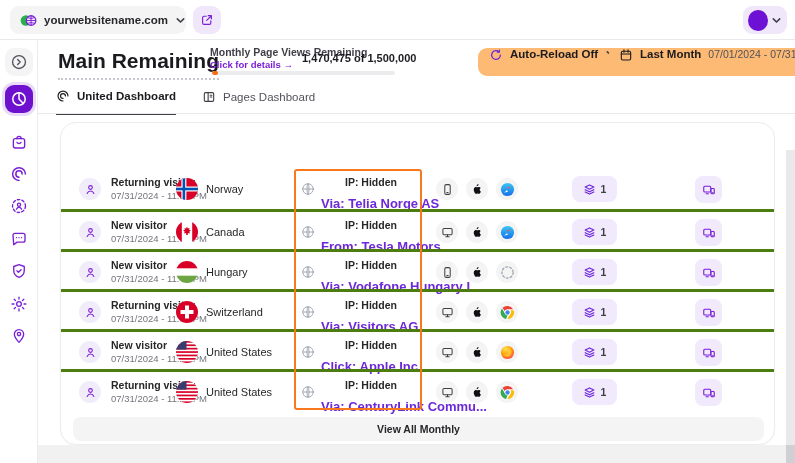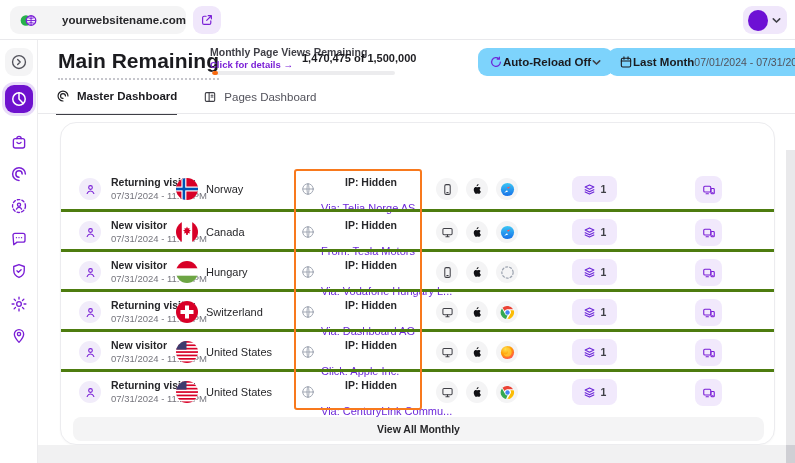--- a/index.html
+++ b/index.html
@@ -2,21 +2,21 @@
 <html><head>
 <meta charset="utf-8">
 <style>
   * { margin:0; padding:0; box-sizing:border-box; }
   html,body { width:795px; height:463px; font-family:"Liberation Sans", sans-serif; background:#fff; }
   .app { position:relative; width:795px; height:463px; overflow:hidden; background:#fff; }
   svg { display:block; width:100%; height:100%; }
 
   
   .topbar { position:absolute; left:0; top:0; width:795px; height:40px; background:#fff; border-bottom:1px solid #e9e9ec; z-index:5; }
-  .site-select { position:absolute; left:10px; top:6px; width:176px; height:28px; background:#f4f4f5; border-radius:9px; display:flex; align-items:center; gap:25px; padding:0 10px; cursor:pointer; }
+  .site-select { position:absolute; left:10px; top:6px; width:176px; height:28px; background:#f4f4f5; border-radius:9px; display:flex; align-items:center; gap:7px; padding:0 10px; cursor:pointer; }
   .site-select .fav { width:17px; height:17px; flex:0 0 auto; }
   .site-select .name { font-size:11.5px; font-weight:700; color:#27272a; flex:1; }
   .chev { width:11px; height:11px; color:#3f3f46; flex:0 0 auto; }
   .ext-btn { position:absolute; left:193px; top:6px; width:28px; height:28px; background:#f0e7fb; border-radius:9px; display:flex; align-items:center; justify-content:center; cursor:pointer; }
   .ext-btn .ic { width:14px; height:14px; color:#7a1fd6; }
   .avatar-menu { position:absolute; right:8px; top:6px; width:44px; height:28px; background:#f0e7fb; border-radius:9px; display:flex; align-items:center; gap:3px; padding:0 5px; cursor:pointer; }
   .avatar-dot { width:21px; height:21px; border-radius:50%; background:#6d11d4; }
 
   
   .sidebar { position:absolute; left:0; top:40px; width:38px; height:423px; background:#fff; border-right:1px solid #ececee; z-index:4; }
@@ -31,21 +31,21 @@
   .main { position:absolute; left:38px; top:40px; width:757px; height:423px; background:#fff; }
   .page-title { position:absolute; left:20px; top:9px; font-size:21px; font-weight:700; color:#1b1b1f; border-bottom:2px dotted #c6c6cc; padding-bottom:5px; }
 
   .quota { position:absolute; left:172px; top:6px; width:192px; }
   .quota-label { font-size:10.5px; font-weight:600; color:#3f3f46; }
   .quota-link { font-size:9.5px; font-weight:700; color:#7a1fd6; margin-top:1px; cursor:pointer; }
   .quota-bar { position:absolute; left:2px; top:25px; width:183px; height:4px; border-radius:2px; background:#ececee; overflow:hidden; }
   .quota-fill { height:100%; background:#f86a10; border-radius:2px; }
   .quota-usage { position:absolute; left:264px; top:12px; width:150px; font-size:11px; font-weight:700; color:#1b1b1f; white-space:nowrap; }
 
-  .pill { position:absolute; top:8px; height:28px; background:#7dd3fc; border-radius:9px; display:flex; align-items:center; padding:0 11px; cursor:pointer; }
+  .pill { position:absolute; top:8px; height:28px; background:#fdba74; border-radius:9px; display:flex; gap:7px; padding:0 11px; cursor:pointer; }
   .pill .ic { width:14px; height:14px; }
   .pill .lbl { font-size:11.5px; font-weight:600; color:#1b1b1f; white-space:nowrap; }
   .pill .sub { font-size:10.5px; font-weight:500; color:#52525b; white-space:nowrap; }
   .pill-reload { left:440px; }
   .pill-reload .ic { color:#6d28d9; }
   .pill-date { left:570px; }
   .pill-date .ic { color:#1b1b1f; }
 
   .tabs { position:absolute; left:18px; top:49px; display:flex; gap:26px; }
   .tab { display:flex; align-items:center; gap:7px; padding-bottom:10px; cursor:pointer; }
@@ -71,21 +71,21 @@
   .p-ic .in { color:#7a1fd6; }
   .vt { position:absolute; left:50px; top:7px; }
   .vt-type { font-size:10.5px; font-weight:700; color:#27272a; }
   .vt-date { font-size:9.5px; color:#74747c; margin-top:2px; }
   .fl-ic { left:115px; }
   .fl-ic svg { width:22px; height:22px; }
   .country { position:absolute; left:145px; top:14px; font-size:11px; font-weight:500; color:#27272a; }
   .globe { position:absolute; left:240px; top:13px; width:14px; height:14px; color:#9ca3af; }
   .ipcell { position:absolute; left:260px; top:7px; }
   .ip { font-size:10.5px; font-weight:600; color:#27272a;margin-left:24px; }
-  .src { font-size:11px; font-weight:400; color:#6d28d9; margin-top:14px; cursor:pointer; white-space:nowrap; }
+  .src { font-size:13px; font-weight:700; color:#6d28d9; margin-top:8px; cursor:pointer; white-space:nowrap; }
   .d-ic { left:375px; } .d-ic .in { color:#3f3f46; }
   .o-ic { left:405px; } .o-ic .in { color:#101014; }
   .b-ic { left:435px; } .b-ic .in { width:15px; height:15px; }
   .visits { position:absolute; left:511px; top:7px; width:45px; height:26px; background:#f1e9fc; border-radius:8px; display:flex; align-items:center; justify-content:center; gap:5px; cursor:pointer; }
   .visits .ic { width:13px; height:13px; color:#6d28d9; }
   .visits .vnum { font-size:10.5px; font-weight:700; color:#3f3f46; }
   .cmp { position:absolute; left:634px; top:7px; width:27px; height:27px; background:#f1e9fc; border-radius:8px; display:flex; align-items:center; justify-content:center; cursor:pointer; }
   .cmp .ic { width:14px; height:14px; color:#7a1fd6; }
 
   .hl-box { position:absolute; left:233px; top:46px; width:128px; height:241px; border:2.5px solid #f8791d; border-radius:3px; pointer-events:none; z-index:3; }
@@ -248,21 +248,21 @@
     </div>
 
     <div class="tabs">
       <div class="tab active">
         <span class="ic">
             <svg viewBox="0 0 24 24" fill="none" stroke="currentColor" stroke-linecap="round" stroke-linejoin="round" stroke-width="2">
               <path d="M20.5 12a8.5 8.5 0 1 0-8.5 8.5"></path>
               <path d="M16.2 12A4.2 4.2 0 1 0 12 16.2"></path>
             </svg>
           </span>
-        <span class="lbl">Master Dashboard</span>
+        <span class="lbl">United Dashboard</span>
       </div>
       <div class="tab">
         <span class="ic">
             <svg viewBox="0 0 24 24" fill="none" stroke="currentColor" stroke-linecap="round" stroke-linejoin="round" stroke-width="1.9">
               <rect x="4" y="4.5" width="16" height="15" rx="2"></rect>
               <path d="M10.5 4.5v15M14 9h3M14 12h3"></path>
             </svg>
           </span>
         <span class="lbl">Pages Dashboard</span>
       </div>
@@ -534,21 +534,21 @@
             </span>
     <div class="country">Switzerland</div>
     <span class="globe">
               <svg viewBox="0 0 24 24" fill="none" stroke="currentColor" stroke-linecap="round" stroke-linejoin="round" stroke-width="1.6">
                 <circle cx="12" cy="12" r="9"></circle>
                 <path d="M3 12h18M12 3c2.6 2.7 2.6 15.3 0 18M12 3c-2.6 2.7-2.6 15.3 0 18"></path>
               </svg>
             </span>
     <div class="ipcell">
       <div class="ip">IP: Hidden</div>
-      <div class="src">Via: Dashboard AG</div>
+      <div class="src">Via: Visitors AG</div>
     </div>
     <span class="circle d-ic">
               <span class="in">
                 <svg viewBox="0 0 24 24" fill="none" stroke="currentColor" stroke-linecap="round" stroke-linejoin="round" stroke-width="1.9">
                   <rect x="3.5" y="4.5" width="17" height="11.5" rx="2"></rect>
                   <path d="M9 20h6M12 16v4"></path>
                 </svg>
               </span>
             </span>
     <span class="circle o-ic">

